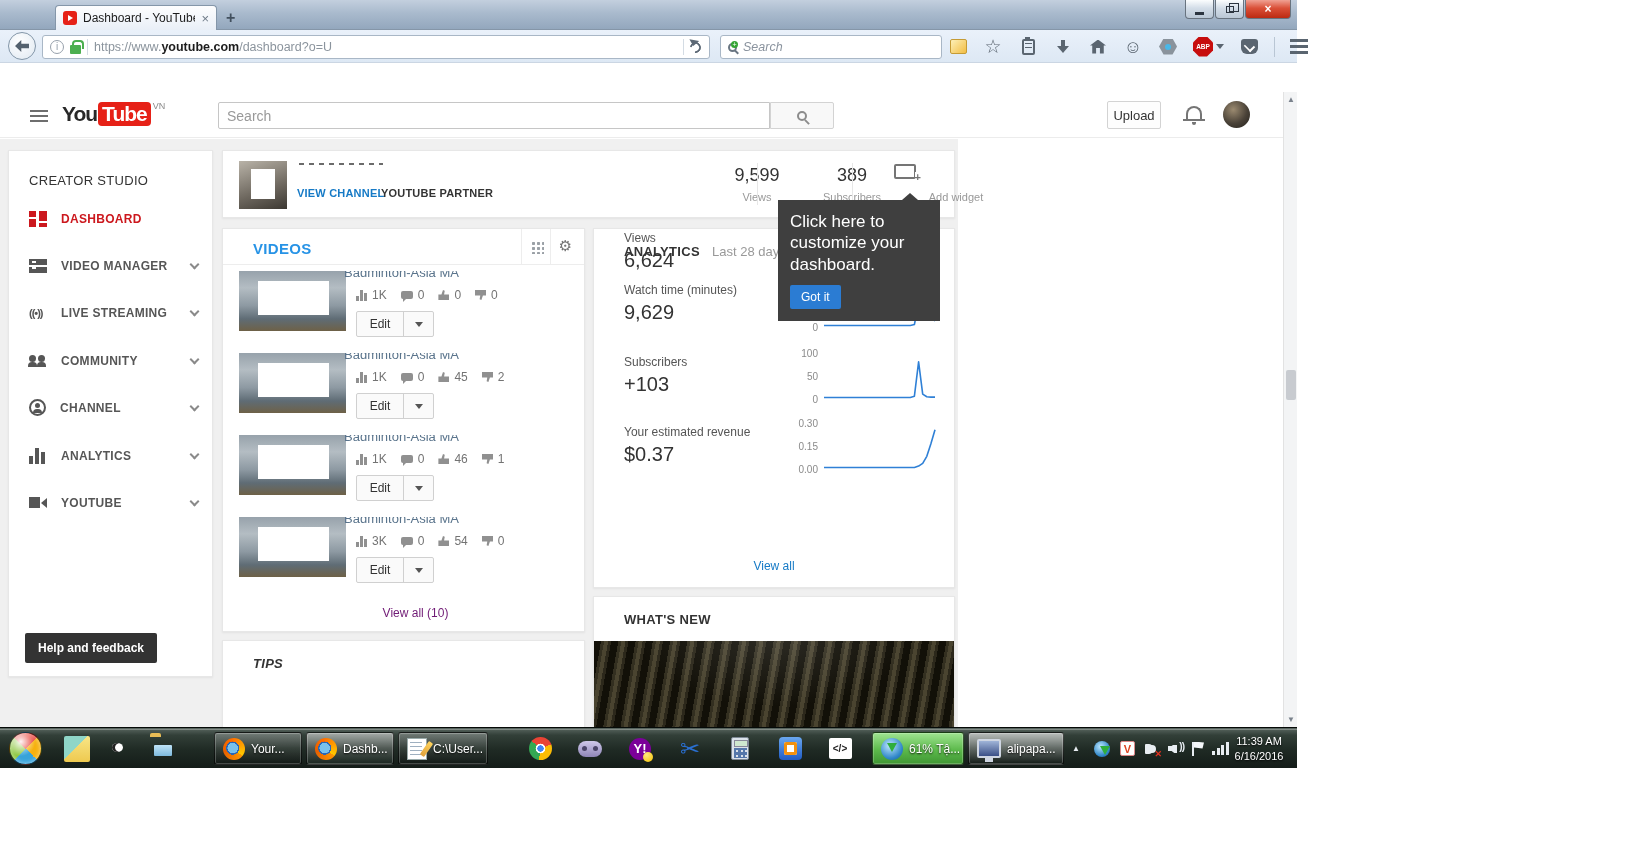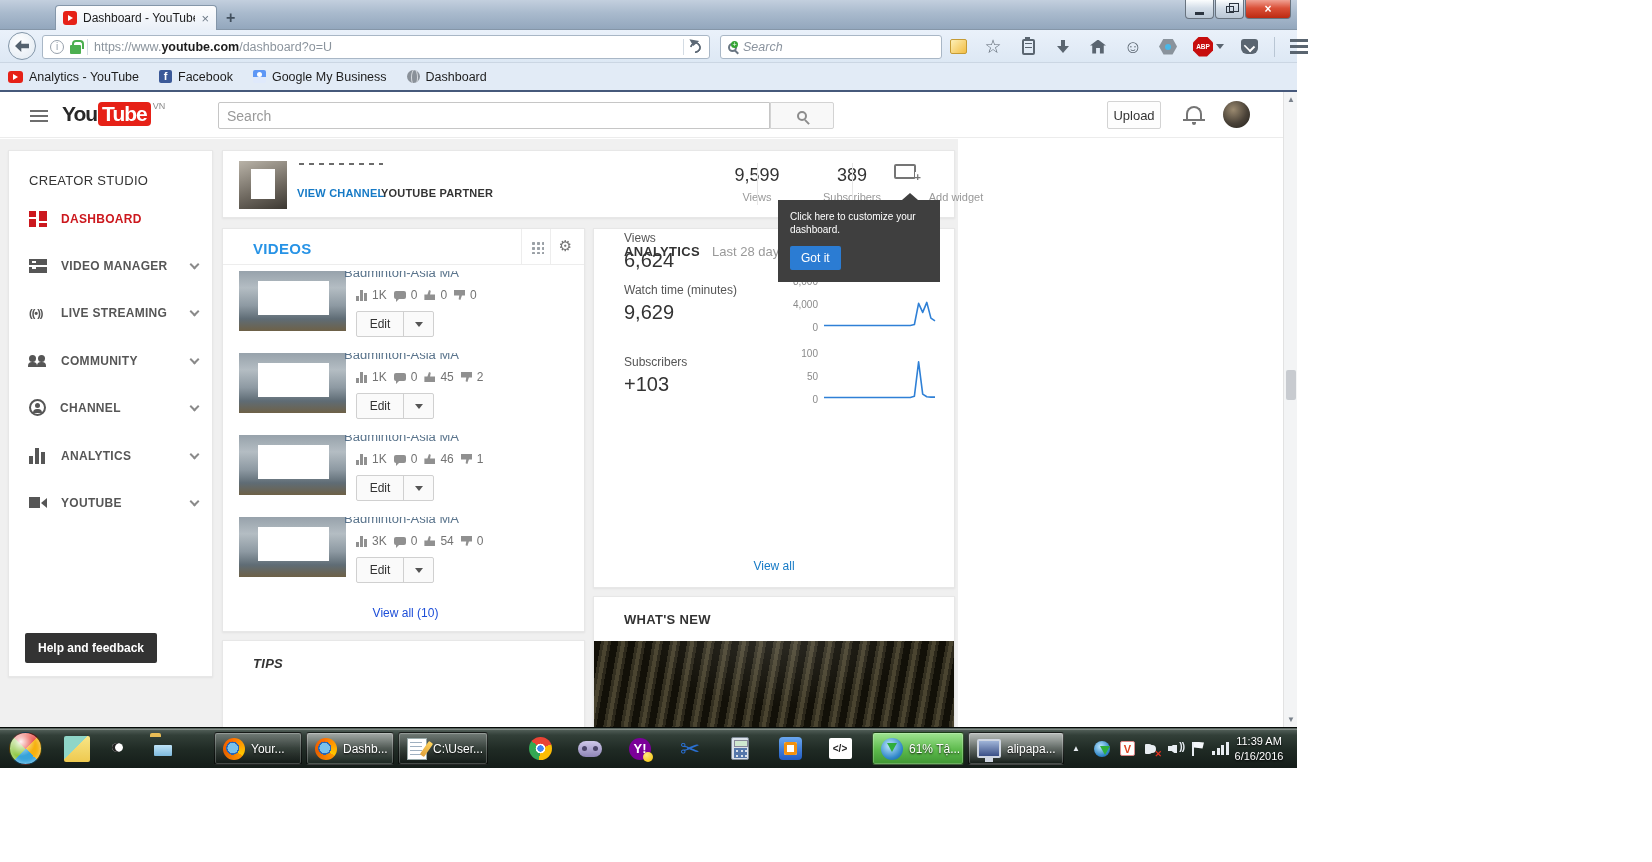--- a/index.html
+++ b/index.html
@@ -149,50 +149,50 @@
   .ch-stat .lab { position:absolute; top:40px; width:100%; font-size:11px; color:#999; }
   .ch-sep { position:absolute; top:12px; width:1px; height:42px; background:#e7e7e7; }
   .addw { position:absolute; left:630px; top:0; width:103px; text-align:center; }
   .ic-addw { position:absolute; left:41px; top:13px; width:22px; height:15px; border:2px solid #757575; border-radius:2px; }
   .ic-addw::after { content:'+'; position:absolute; right:-7px; bottom:-6px; font-size:11px; font-weight:bold; color:#757575; background:#fff; line-height:1; }
   .addw .lab { position:absolute; top:40px; width:100%; font-size:11px; color:#999; }
 
   
   .tooltip { position:absolute; left:778px; top:108px; width:162px; background:#3f3f3f; color:#fff; padding:11px 12px 12px; z-index:9; }
   .tooltip::before { content:''; position:absolute; left:124px; top:-7px; border-left:8px solid transparent; border-right:8px solid transparent; border-bottom:7px solid #3f3f3f; }
-  .tt-text { font-size:10px; line-height:1.25; }
+  .tt-text { font-size:17px; line-height:1.25; }
   .tt-btn { display:inline-block; margin-top:10px; background:#2b7cd3; color:#fff; font-size:12px; padding:5px 11px; border-radius:2px; }
 
   
   .videos-card { left:222px; top:136px; width:363px; height:404px; }
   .vc-header { position:absolute; left:0; top:0; width:100%; height:36px; border-bottom:1px solid #ededed; }
   .vc-title { position:absolute; left:30px; top:11px; font-size:15px; font-weight:bold; color:#2793e6; letter-spacing:.3px; }
   .vc-grid { position:absolute; right:40px; top:12px; width:13px; height:13px;
     background-image:radial-gradient(#9aa0a6 1.4px,transparent 1.5px); background-size:5px 5px; }
   .vc-gear { position:absolute; right:12px; top:8px; font-size:15px; color:#757575; }
   .vc-sep { position:absolute; top:0; width:1px; height:36px; background:#ededed; }
   .v-row { position:absolute; left:0; width:100%; height:78px; }
   .v-thumb { position:absolute; left:16px; top:0; width:107px; height:60px; overflow:hidden;
     background:linear-gradient(180deg,#97a2ab 0%,#b4bdc3 28%,#8d99a2 58%,#5f6c75 80%,#6e6147 100%); }
   .v-thumb::after { content:''; position:absolute; left:18%; top:16%; width:66%; height:58%; background:#fff; }
   .v-title { position:absolute; left:121px; top:0; width:200px; height:9px; overflow:hidden; }
   .v-title span { position:absolute; bottom:0; left:0; font-size:13px; line-height:15px; color:#5a748c; white-space:nowrap; }
-  .v-stats { position:absolute; left:133px; top:17px; display:flex; align-items:center; font-size:12px; color:#737373; }
+  .v-stats { position:absolute; left:133px; top:17px; display:flex; align-items:center; gap:7px; font-size:12px; color:#737373; }
   .v-stats .grp { display:flex; align-items:center; gap:5px; margin-right:7px; }
   .ic-minibars { width:11px; height:11px; background-image:linear-gradient(#909090,#909090),linear-gradient(#909090,#909090),linear-gradient(#909090,#909090);
     background-repeat:no-repeat; background-size:3px 5px,3px 11px,3px 8px; background-position:0 100%,4px 100%,8px 100%; }
   .ic-bubble { width:12px; height:8px; background:#909090; border-radius:2px; position:relative; }
   .ic-bubble::after { content:''; position:absolute; left:2px; bottom:-3px; border-left:3px solid #909090; border-bottom:3px solid transparent; }
   .ic-thumbup { width:11px; height:10px; background:#909090; clip-path:polygon(0 45%,28% 45%,42% 0,58% 8%,52% 45%,100% 45%,100% 100%,0 100%); }
   .ic-thumbdown { width:11px; height:10px; background:#909090; clip-path:polygon(0 45%,28% 45%,42% 0,58% 8%,52% 45%,100% 45%,100% 100%,0 100%); transform:rotate(180deg); }
   .edit-btn { position:absolute; left:133px; top:40px; width:78px; height:26px; border:1px solid #d0d0d0; border-radius:2px; background:#fafafa; display:flex; }
   .edit-main { width:47px; font-size:12px; color:#333; display:flex; align-items:center; justify-content:center; border-right:1px solid #d0d0d0; }
   .edit-caret { flex:1; display:flex; align-items:center; justify-content:center; }
   .edit-caret i { border-left:4px solid transparent; border-right:4px solid transparent; border-top:5px solid #555; }
-  .vc-viewall { position:absolute; left:2px; top:377px; width:100%; text-align:center; font-size:12px; color:#1d4ed8; }
+  .vc-viewall { position:absolute; left:12px; top:377px; width:100%; text-align:center; font-size:12px; color:#701a75; }
 
   
   .tips-card { left:222px; top:548px; width:363px; height:87px; border-bottom:none;font-style:italic; }
   .tips-title { position:absolute; left:30px; top:15px; font-size:13px; font-weight:bold; color:#333; letter-spacing:.3px; }
   .wn-card { left:593px; top:504px; width:362px; height:131px; border-bottom:none; }
   .wn-title { position:absolute; left:30px; top:15px; font-size:13px; font-weight:bold; color:#333; letter-spacing:.3px; }
   .wn-img { position:absolute; left:0; top:44px; width:360px; height:87px;
     background:radial-gradient(ellipse at 50% -10%, rgba(255,255,255,.12), transparent 55%),
       repeating-linear-gradient(100deg,#121008 0 7px,#332f20 7px 10px,#4a4430 10px 14px,#2c281b 14px 17px);
   }
@@ -355,38 +355,20 @@
         </span>
       <span class="ti-sep"></span>
       <span class="ic-menu">
           <i></i>
           <i></i>
           <i></i>
         </span>
     </div>
   </div>
 
-  <div class="bookmarksbar">
-    <span class="bm">
-        <span class="fav-yt"></span>
-        <span>Analytics - YouTube</span>
-      </span>
-    <span class="bm">
-        <span class="fav-fb">f</span>
-        <span>Facebook</span>
-      </span>
-    <span class="bm">
-        <span class="fav-gmb"></span>
-        <span>Google My Business</span>
-      </span>
-    <span class="bm">
-        <span class="fav-globe"></span>
-        <span>Dashboard</span>
-      </span>
-  </div>
 
   <div class="viewport">
     <div class="page-bg"></div>
 
     <div class="yt-header">
       <span class="yt-burger">
           <i></i>
           <i></i>
           <i></i>
         </span>
@@ -644,20 +626,34 @@
             <span style="top: 0%;">100</span>
             <span style="top: 50%;">50</span>
             <span style="top: 100%;">0</span>
           </span>
         <span class="m-spark sp-o">
             <svg width="115" height="46">
               <polyline points="1.0,44.5 5.1,44.5 9.2,44.5 13.3,44.5 17.4,44.5 21.6,44.5 25.7,44.5 29.8,44.5 33.9,44.5 38.0,44.5 42.1,44.5 46.2,44.5 50.3,44.5 54.4,44.5 58.6,44.5 62.7,44.5 66.8,44.5 70.9,44.5 75.0,44.5 79.1,44.5 83.2,44.5 87.3,44.5 91.4,43.2 95.6,8.8 99.7,41.1 103.8,43.7 107.9,44.1 112.0,44.1" fill="none" stroke="#2f80d6" stroke-width="1.6" stroke-linejoin="round"></polyline>
             </svg>
           </span>
       </div>
+      <div class="metric">
+        <span class="m-label">Your estimated revenue</span>
+        <span class="m-value">$0.37</span>
+        <span class="m-ticks sp-o" style="height: 46px;">
+            <span style="top: 0%;">0.30</span>
+            <span style="top: 50%;">0.15</span>
+            <span style="top: 100%;">0.00</span>
+          </span>
+        <span class="m-spark sp-o">
+            <svg width="115" height="46">
+              <polyline points="1.0,44.5 5.1,44.5 9.2,44.5 13.3,44.5 17.4,44.5 21.6,44.5 25.7,44.5 29.8,44.5 33.9,44.5 38.0,44.5 42.1,44.5 46.2,44.5 50.3,44.5 54.4,44.5 58.6,44.5 62.7,44.5 66.8,44.5 70.9,44.5 75.0,44.5 79.1,44.5 83.2,44.5 87.3,44.5 91.4,44.5 95.6,43.1 99.7,40.3 103.8,33.3 107.9,20.7 112.0,6.7" fill="none" stroke="#2f80d6" stroke-width="1.6" stroke-linejoin="round"></polyline>
+            </svg>
+          </span>
+      </div>
 
       <span class="an-viewall">View all</span>
     </div>
 
     <div class="card wn-card">
       <span class="wn-title">WHAT'S NEW</span>
       <div class="wn-img"></div>
     </div>
 
     <div class="tooltip">

